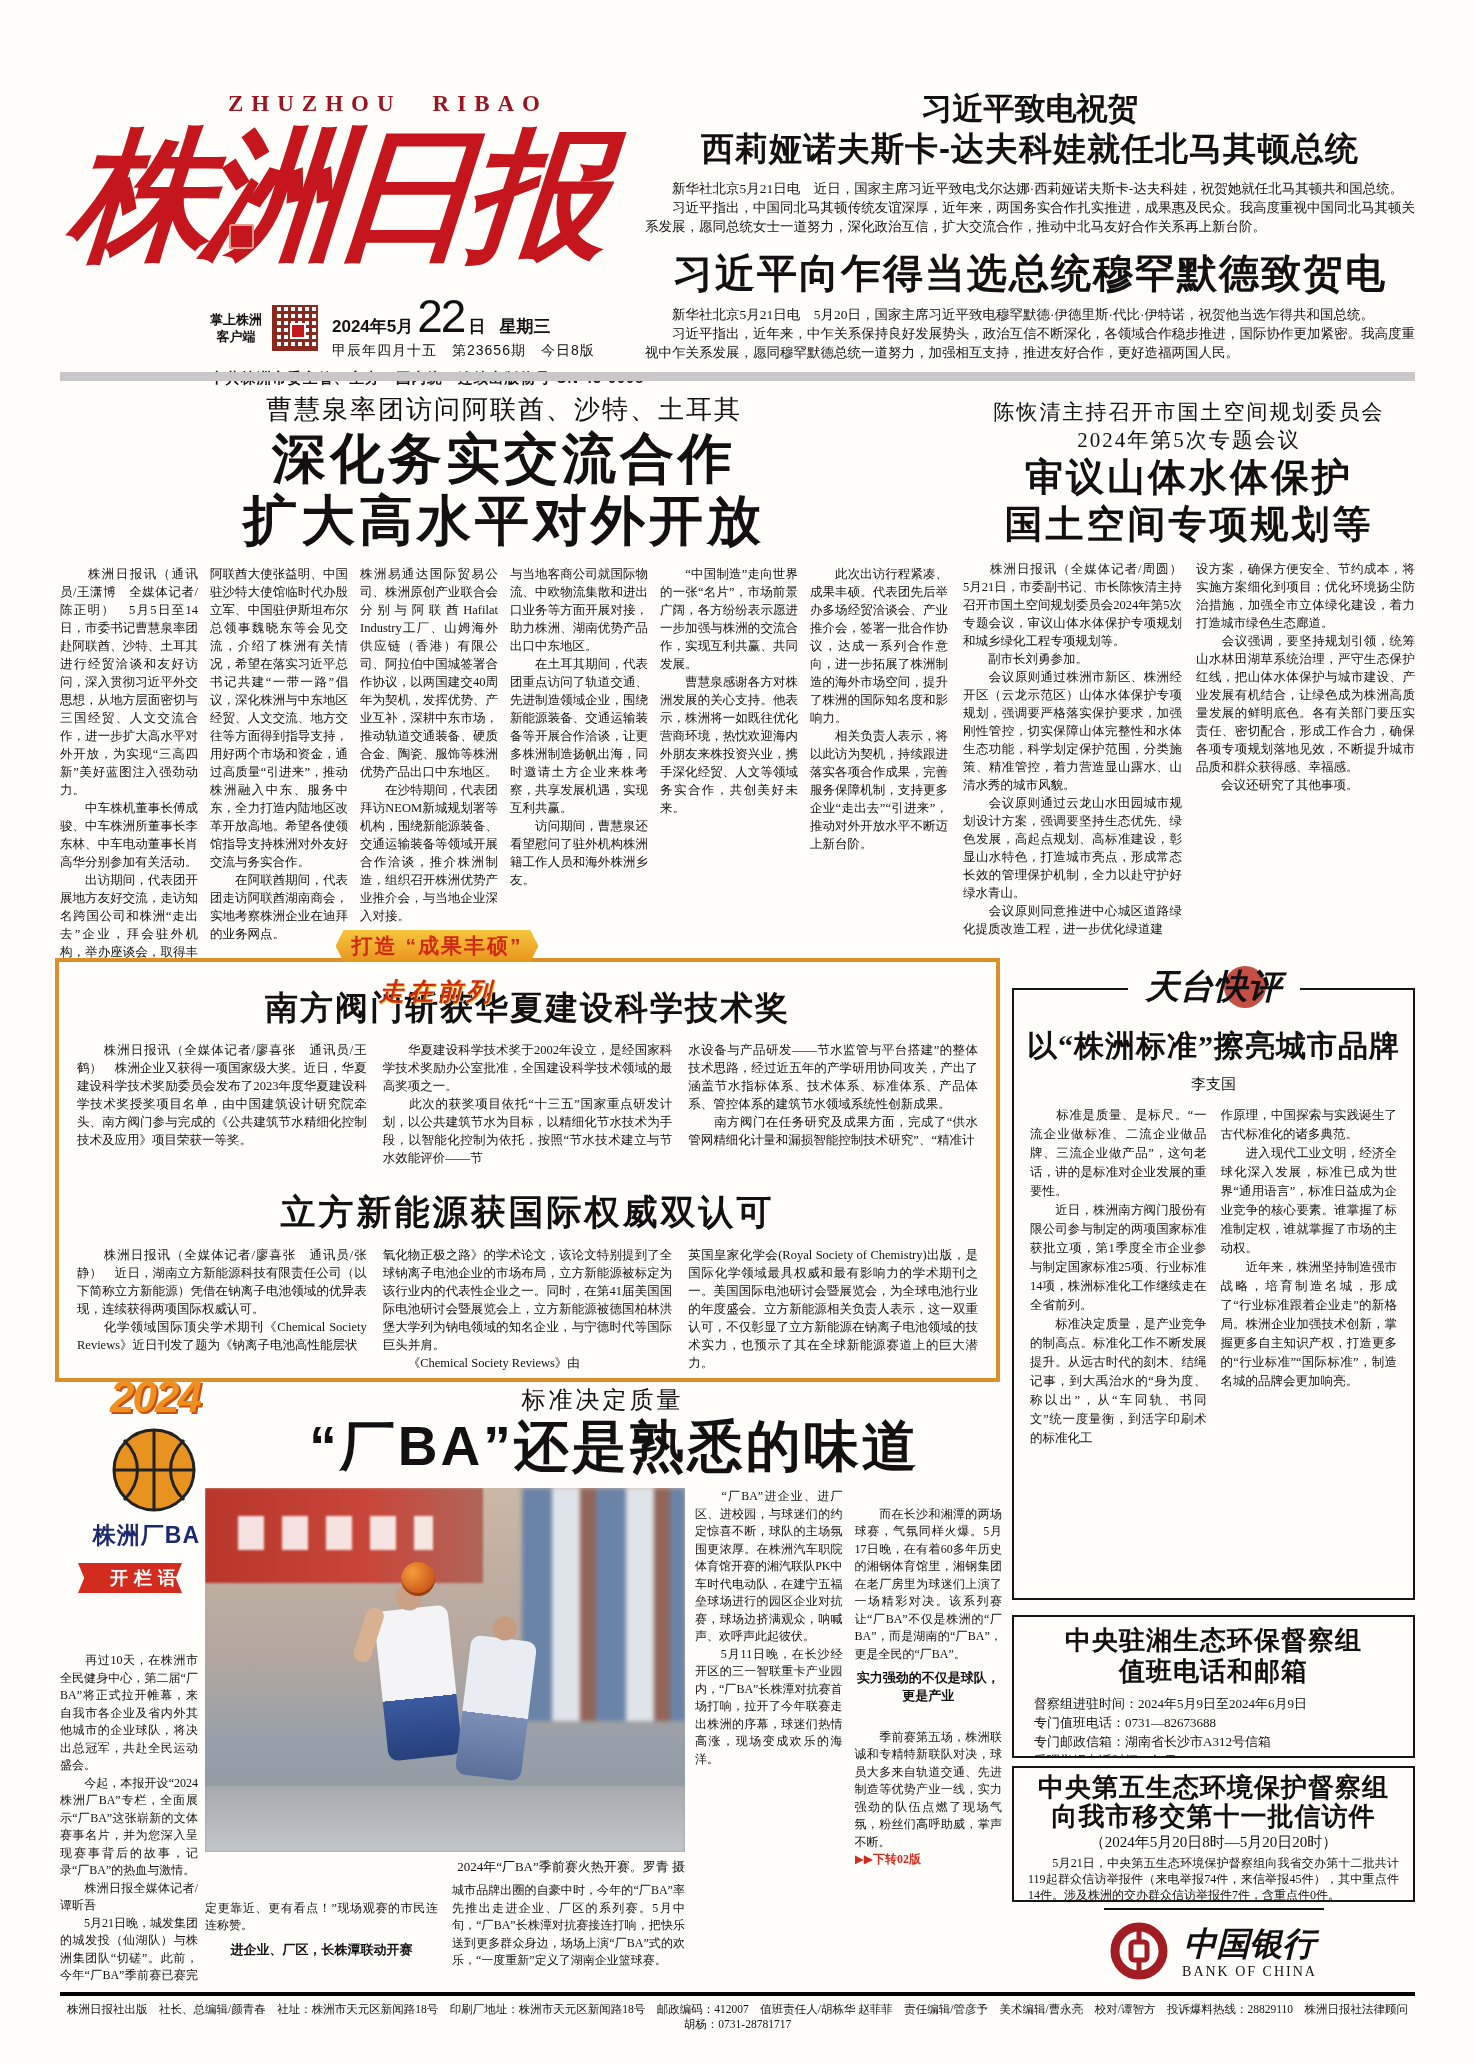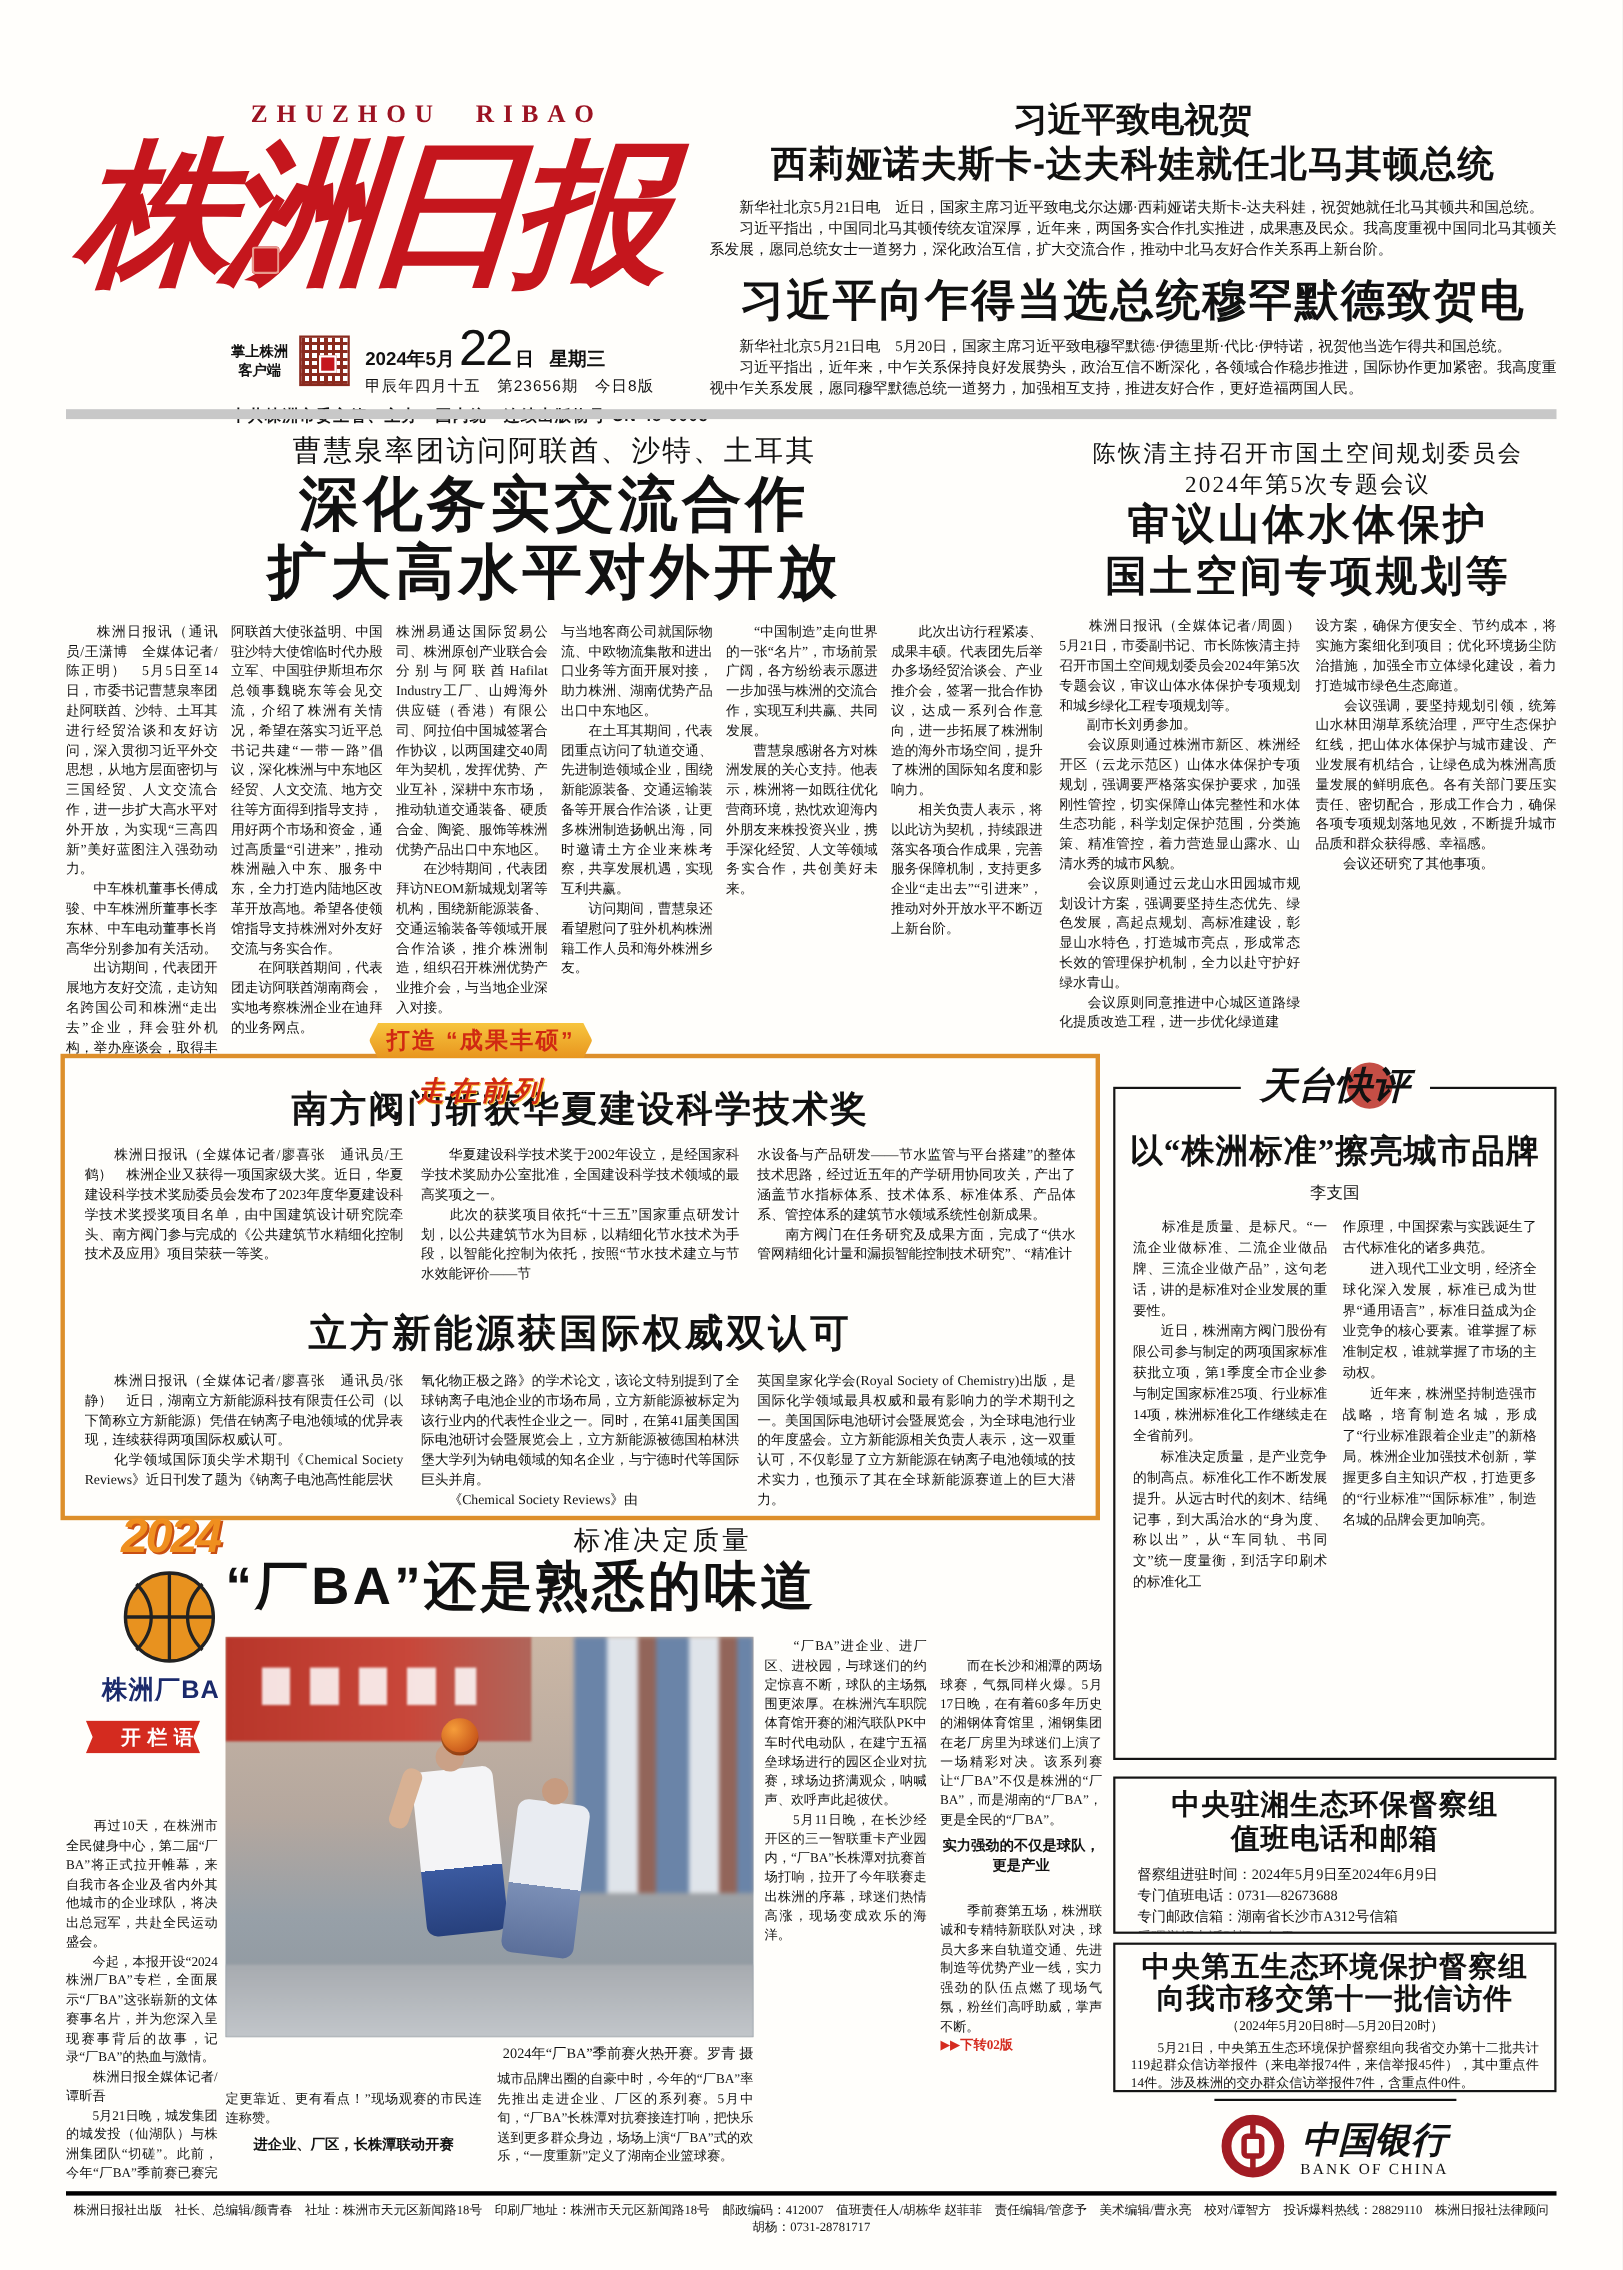--- a/index.html
+++ b/index.html
@@ -83,22 +83,22 @@
                font-size:44px; color:#ef8f1f; text-shadow:2px 2px 0 #c94f12; letter-spacing:-2px; }
   .logo-ball { margin:2px auto 0; }
   .logo-name { font-family:"Liberation Sans",sans-serif; font-weight:900; font-size:23px;
                color:#1b2a6b; letter-spacing:1px; text-shadow:1px 1px 0 #fff,-1px -1px 0 #fff; }
   .ribbon { margin:12px auto 0; width:104px; background:#d42b1f; color:#fff; font-weight:bold;
             font-size:18px; line-height:30px; letter-spacing:6px;
             clip-path:polygon(0 0,100% 0,94% 50%,100% 100%,0 100%,6% 50%); }
   .sp-intro { position:absolute; left:60px; top:1652px; width:138px; height:330px;
               font-size:12px; line-height:17.5px; text-align:justify; white-space:pre-line; overflow:hidden; }
   .sp-kicker { position:absolute; left:205px; top:1384px; width:795px; text-align:center; font-size:24px; letter-spacing:3px; }
-  .sp-h { position:absolute; left:205px; top:1410px; width:795px; 
-          font-family:"Liberation Sans",sans-serif; font-weight:900; font-size:48px; letter-spacing:3px; }
+  .sp-h { position:absolute; left:217px; top:1410px; width:795px; text-align:center;
+          font-family:"Liberation Sans",sans-serif; font-weight:900; font-size:55px; letter-spacing:3px; }
   .photo { position:absolute; left:205px; top:1488px; width:480px; height:364px; overflow:hidden;
            background:linear-gradient(180deg,#cbb7a5 0%,#b4a79e 45%,#97a0a8 70%,#8d959c 100%); }
   .ph-banner-red { position:absolute; left:0; top:0; width:58%; height:26%;
            background:linear-gradient(90deg,#b8362a,#c8473a 60%,#b0655a); filter:blur(1px); }
   .ph-banner-red::after { content:""; position:absolute; left:12%; top:30%; width:70%; height:36%;
            background:repeating-linear-gradient(90deg,rgba(255,255,255,.85) 0 26px,rgba(255,255,255,0) 26px 44px); }
   .ph-banner-blue { position:absolute; right:0; top:0; width:34%; height:64%;
            background:repeating-linear-gradient(90deg,#6a84a8 0 30px,#dfe4ea 30px 58px,#92655a 58px 74px); filter:blur(2px); }
   .ph-floor { position:absolute; left:0; bottom:0; width:100%; height:18%; background:linear-gradient(#a7abb0,#c2c6ca); filter:blur(1px); }
   .player { position:absolute; border-radius:10px; }
@@ -117,21 +117,21 @@
   .jump { color:#d42b1f; font-weight:bold; }
 
   
   .nbox1 { position:absolute; left:1012px; top:1615px; width:403px; height:143px; border:2.5px solid #151515; overflow:hidden; }
   .nbox1 .nt { text-align:center; font-weight:900; font-size:26px; line-height:31px; letter-spacing:1px; }
   .nbox1 .nt:first-child { margin-top:8px; }
   .n-lines { margin:7px 20px 0; font-size:13px; line-height:19px; white-space:pre-line; }
   .nbox2 { position:absolute; left:1012px; top:1766px; width:403px; height:136px; border:2.5px solid #151515; overflow:hidden; }
   .nbox2 .nt { text-align:center; font-weight:900; font-size:26px; line-height:29px; letter-spacing:1px; }
   .nbox2 .nt:first-child { margin-top:5px; }
-  .n-sub { text-align:center; font-size:12px; margin-top:2px; }
+  .n-sub { text-align:center; font-size:15px; margin-top:2px; }
   .n-body { margin:3px 14px 0; font-size:12px; line-height:16px; text-align:justify; white-space:pre-line; }
 
   
   .bank { position:absolute; left:1040px; top:1908px; width:347px; text-align:center; }
   .bank-rule { width:220px; height:2px; background:#111; margin:0 auto 12px; }
   .bank-row { display:flex; align-items:center; justify-content:center; gap:14px; }
   .bank-name { font-family:"DejaVu Serif",serif; font-weight:bold; font-style:italic; font-size:33px; line-height:36px; }
   .bank-en { font-size:14px; letter-spacing:2px; margin-top:2px; }
 
   

